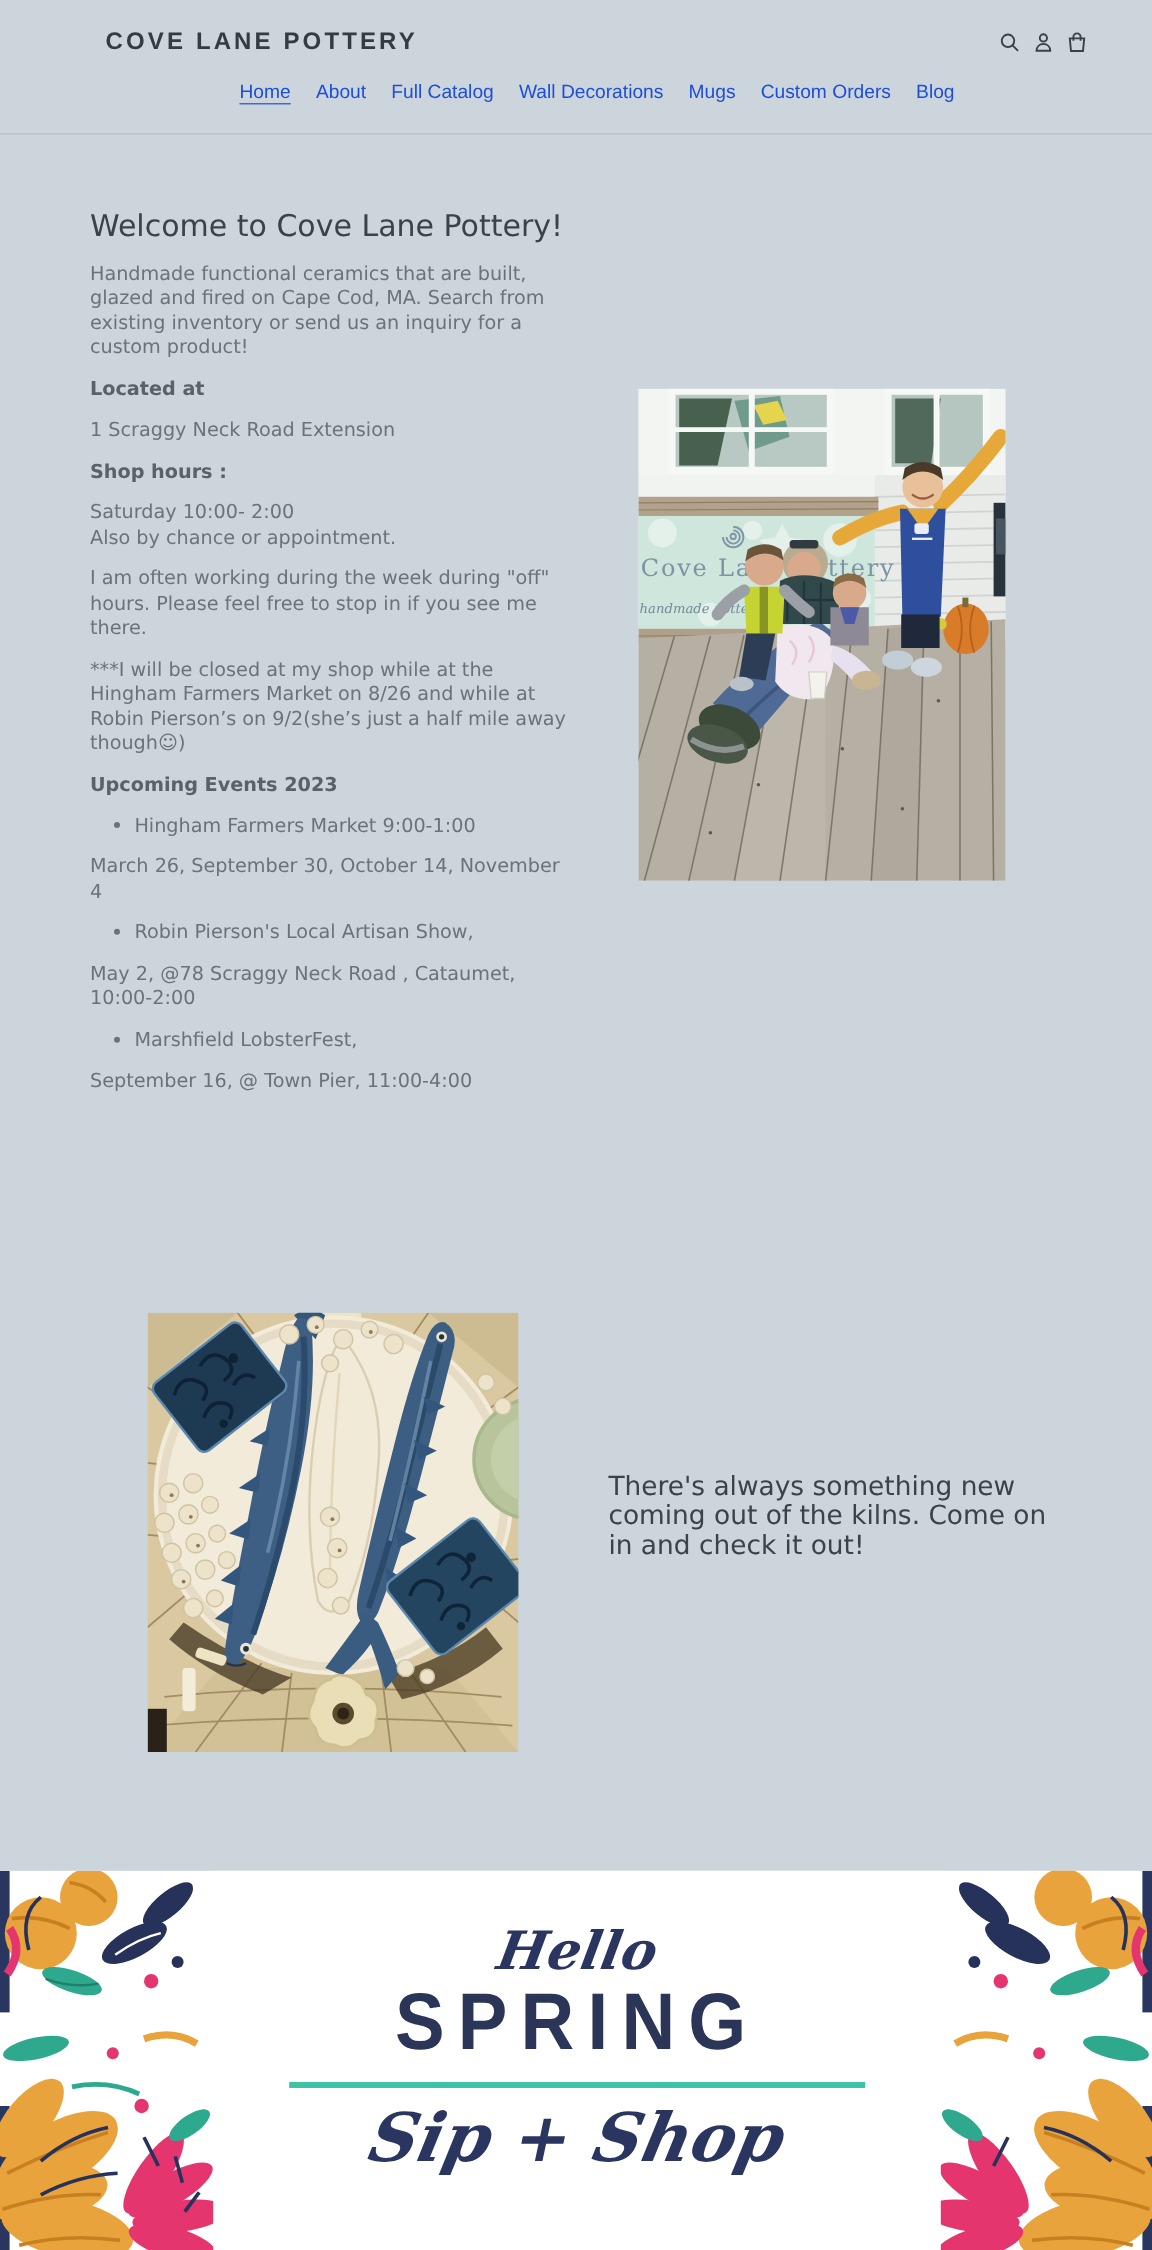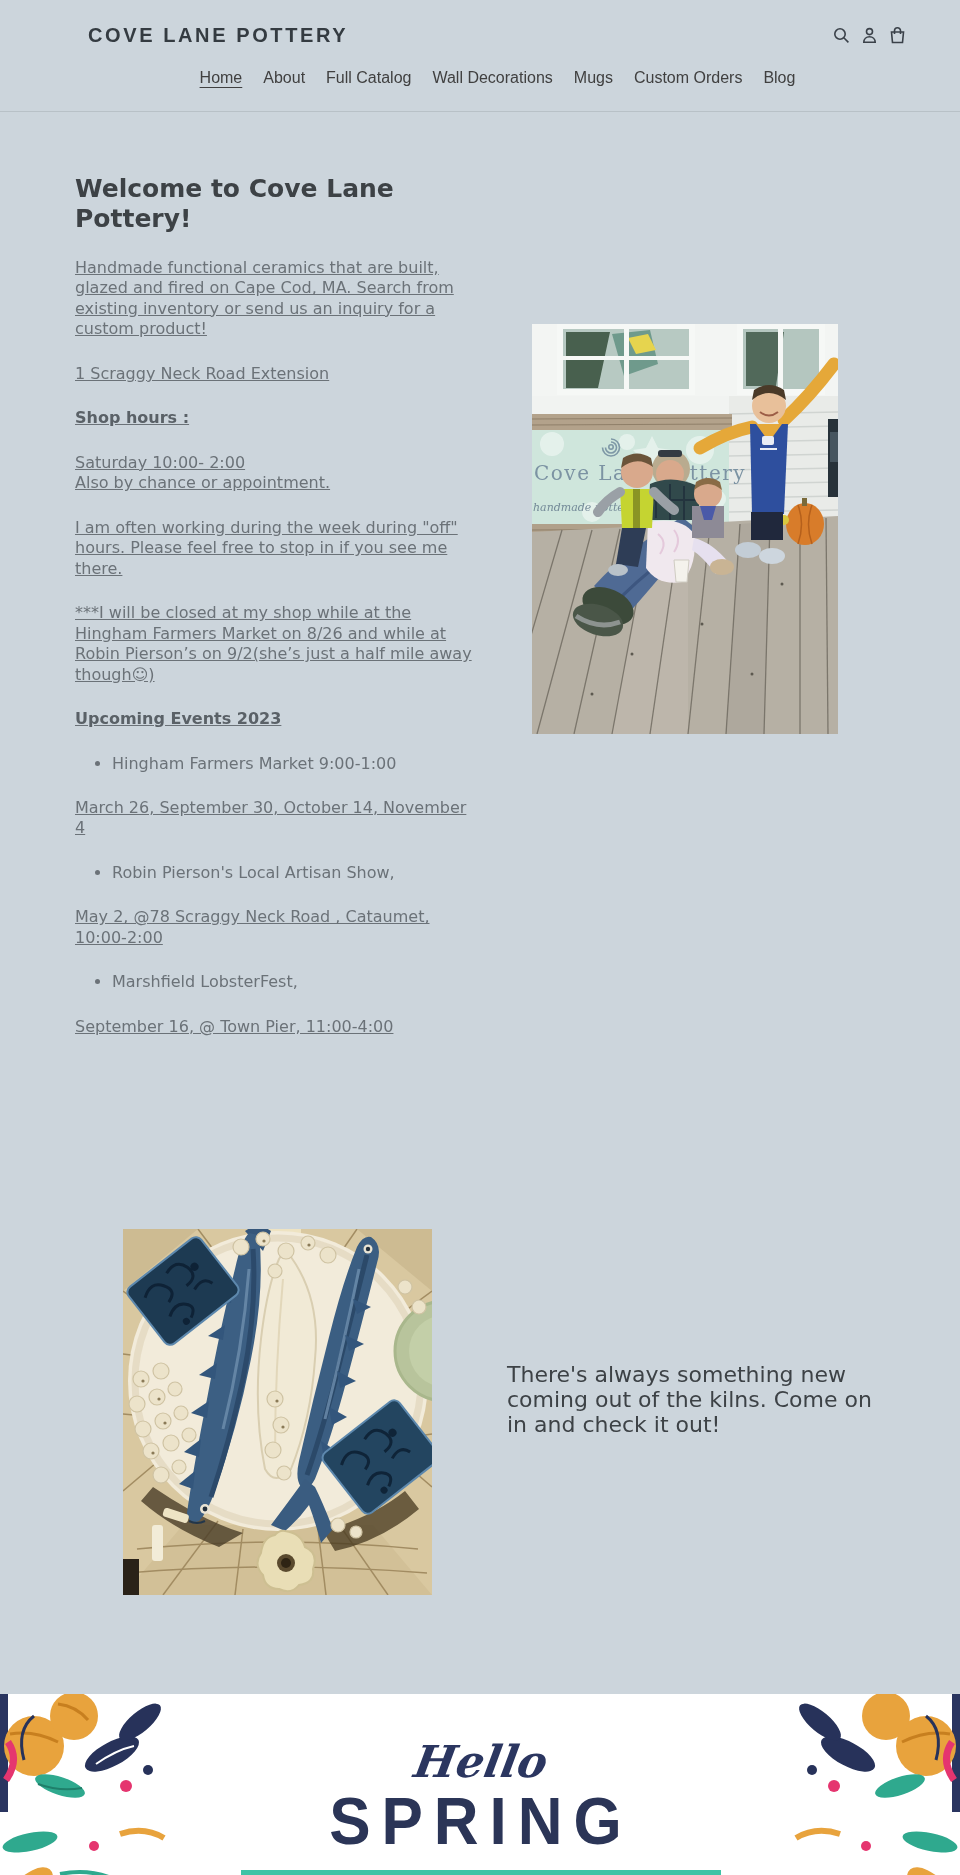--- a/index.html
+++ b/index.html
@@ -8,28 +8,28 @@
 
   
   .hdr{padding:24px 53px 0 88px;border-bottom:1px solid rgba(62,68,73,0.14);height:112px;box-sizing:border-box;}
   .hdr-row{display:flex;align-items:center;justify-content:space-between;}
   .store-name{font-family:"Liberation Sans",sans-serif;font-weight:700;font-size:20px;
               letter-spacing:2.6px;color:#343b41;text-decoration:none;cursor:pointer;}
   .hdr-icons{display:flex;align-items:center;gap:9px;}
   .hdr-icons svg{display:block;cursor:pointer;}
   .nav{margin-top:22px;display:flex;justify-content:center;gap:21px;
        font-family:"Liberation Sans",sans-serif;font-size:16px;color:#454d54;}
-  .nav a{color:#404040;text-decoration:none;cursor:pointer;}
+  .nav a{color:#1d4ed8;text-decoration:none;cursor:pointer;}
   .nav a.active{text-decoration:underline;text-underline-offset:4px;}
 
   
   .sec1{display:flex;align-items:flex-start;margin-top:62px;padding-left:75px;}
   .sec1 .txt{width:400px;font-size:16px;line-height:1.28;}
-  .sec1 h2{margin:0 0 12px 0;font-size:25px;line-height:1.2;color:#3d4246;font-weight:700;}
-  .sec1 p{margin:24px 0;text-decoration:underline;}
+  .sec1 h2{margin:0 0 12px 0;font-size:25px;line-height:1.2;color:#3d4246;font-weight:400;}
+  .sec1 p{margin:14px 0;}
   .sec1 strong{color:#5a6167;}
   .sec1 ul{margin:4px 0;padding-left:37px;}
   .sec1 li{margin:0;}
   .photo1-wrap{margin-left:57px;margin-top:150px;line-height:0;}
 
   
   .sec2{display:flex;align-items:flex-start;margin-top:168px;padding-left:123px;}
   .photo2-wrap{line-height:0;}
   .sec2 .txt2{margin-left:75px;margin-top:134px;width:380px;
               font-size:22px;line-height:1.12;font-weight:400;color:#3d4246;}
@@ -86,20 +86,21 @@
       <a>Mugs</a>
       <a>Custom Orders</a>
       <a>Blog</a>
     </nav>
   </div>
 
   <div class="sec1">
     <div class="txt">
       <h2>Welcome to Cove Lane Pottery!</h2>
       <p>Handmade functional ceramics that are built, glazed and fired on Cape Cod, MA. Search from existing inventory or send us an inquiry for a custom product!</p>
+      <p><strong>Located at</strong></p>
       <p>1 Scraggy Neck Road Extension</p>
       <p><strong>Shop hours :</strong></p>
       <p><span>Saturday 10:00- 2:00</span><br>
          <span>Also by chance or appointment.</span></p>
       <p>I am often working during the week during "off" hours. Please feel free to stop in if you see me there.</p>
       <p>***I will be closed at my shop while at the Hingham Farmers Market on 8/26 and while at Robin Pierson’s on 9/2(she’s just a half mile away though☺)</p>
       <p><strong>Upcoming Events 2023</strong></p>
       <ul>
           <li>Hingham Farmers Market 9:00-1:00</li>
         </ul>

